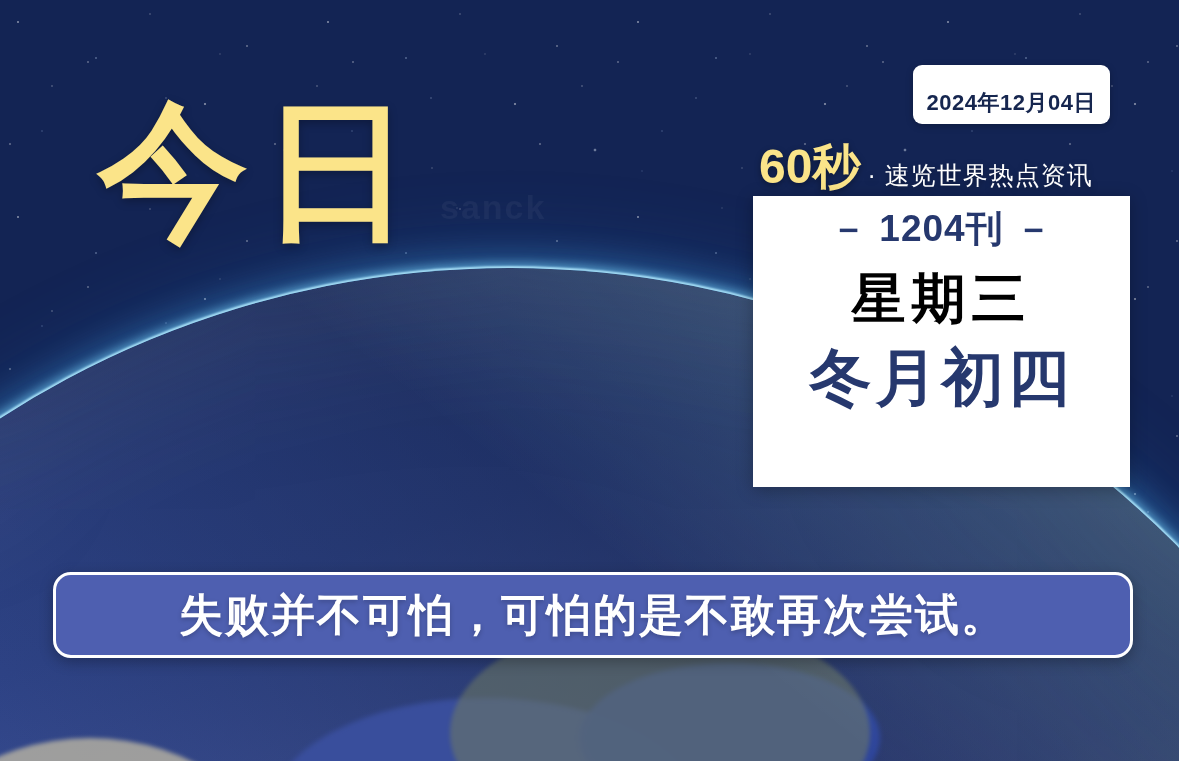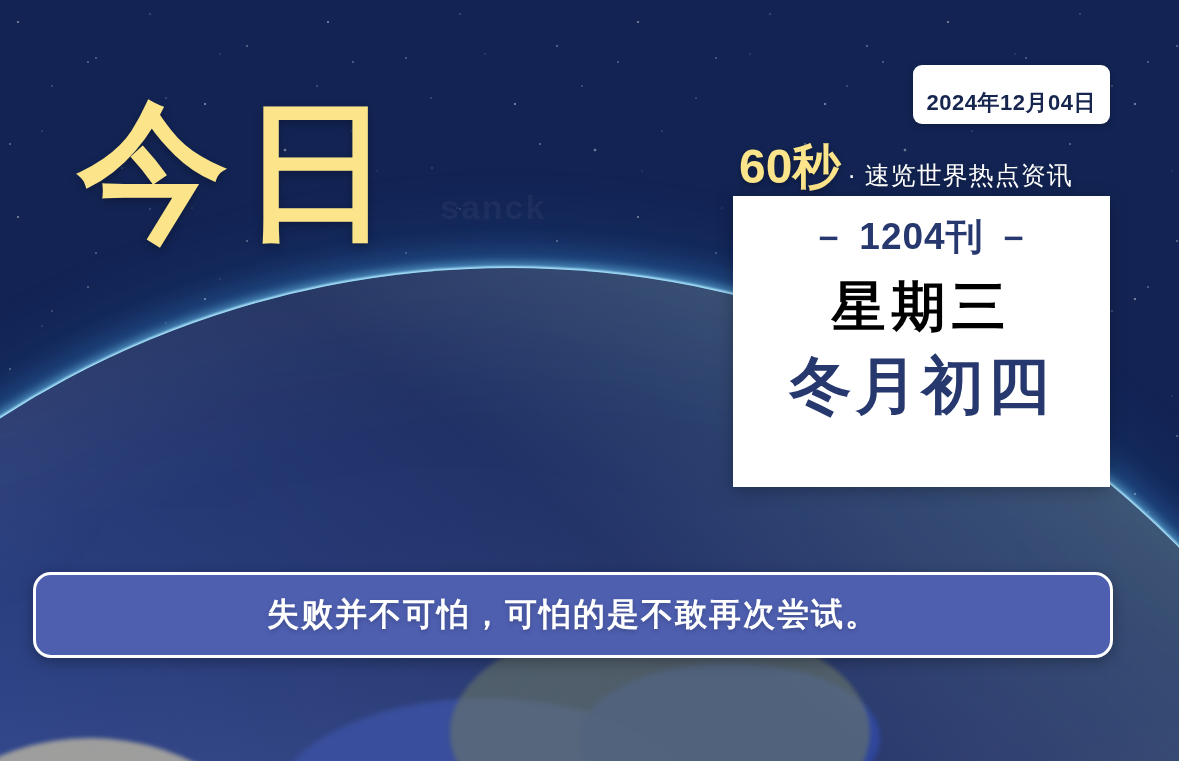--- a/index.html
+++ b/index.html
@@ -103,21 +103,21 @@
   
   .watermark{
     position:absolute; left:440px; top:188px;
     font-size:34px; letter-spacing:2px;
     color:rgba(255,255,255,.045);
     font-weight:700;
     user-select:none;
   }
 
   
-  .fg{ position:absolute; inset:0; }
+  .fg{ position:absolute; inset:0;margin-left:20px; }
 
   
   .masthead{ position:absolute; left:78px; top:96px; }
   .mh-line1{
     font-size:150px; line-height:1;
     font-weight:800;
     color:#FBE489;
     letter-spacing:14px;
     text-shadow:0 3px 10px rgba(0,0,0,.28);
   }
@@ -164,21 +164,21 @@
 
   
   .card{
     position:absolute;
     left:733px; top:196px;
     width:377px; height:291px;
     background:#FFFFFF;
     box-shadow:0 3px 16px rgba(0,0,0,.28);
     display:flex; flex-direction:column;
     align-items:center;
-    padding-top:20px;
+    padding-top:12px;
   }
   .card-issue{
     font-size:37px; font-weight:800;
     color:#26386E; letter-spacing:1px;
     line-height:1.15;
     white-space:nowrap;
   }
   .card-weekday{
     font-size:54px; font-weight:700;
     color:#000000; letter-spacing:6px;
@@ -199,21 +199,21 @@
     position:absolute;
     left:33px; top:572px;
     width:1080px; height:86px;
     background:#4E5FB0;
     border:3px solid #FFFFFF;
     border-radius:18px;
     display:flex; align-items:center; justify-content:center;
     box-shadow:0 4px 14px rgba(0,0,0,.28);
   }
   .quote-text{
-    font-size:32px; font-weight:800;
+    font-size:44px; font-weight:800;
     color:#FFFFFF;
     letter-spacing:2px;
     white-space:nowrap;
     text-shadow:0 2px 5px rgba(0,0,0,.22);
   }
 </style>
 </head>
 <body>
 
 <div id="poster">

